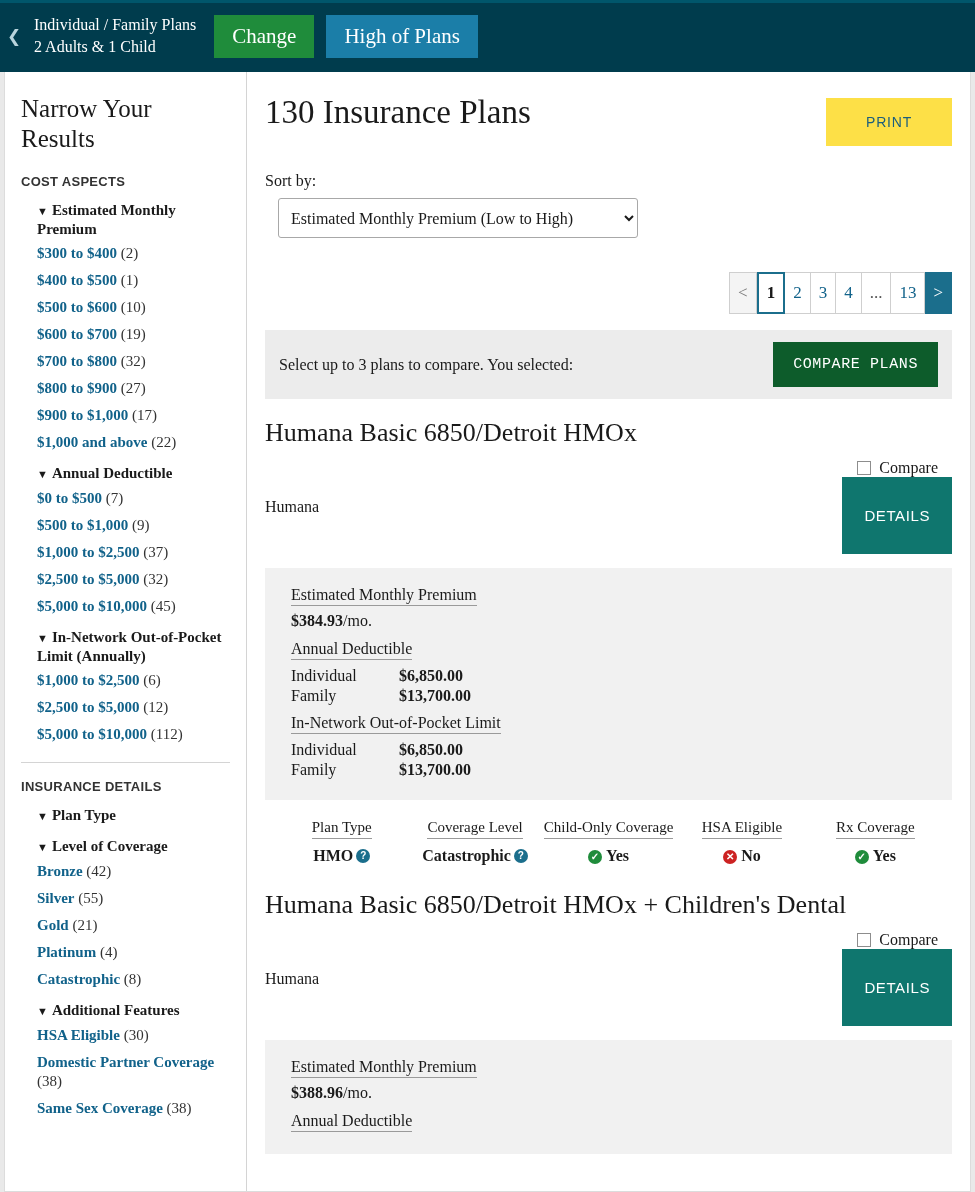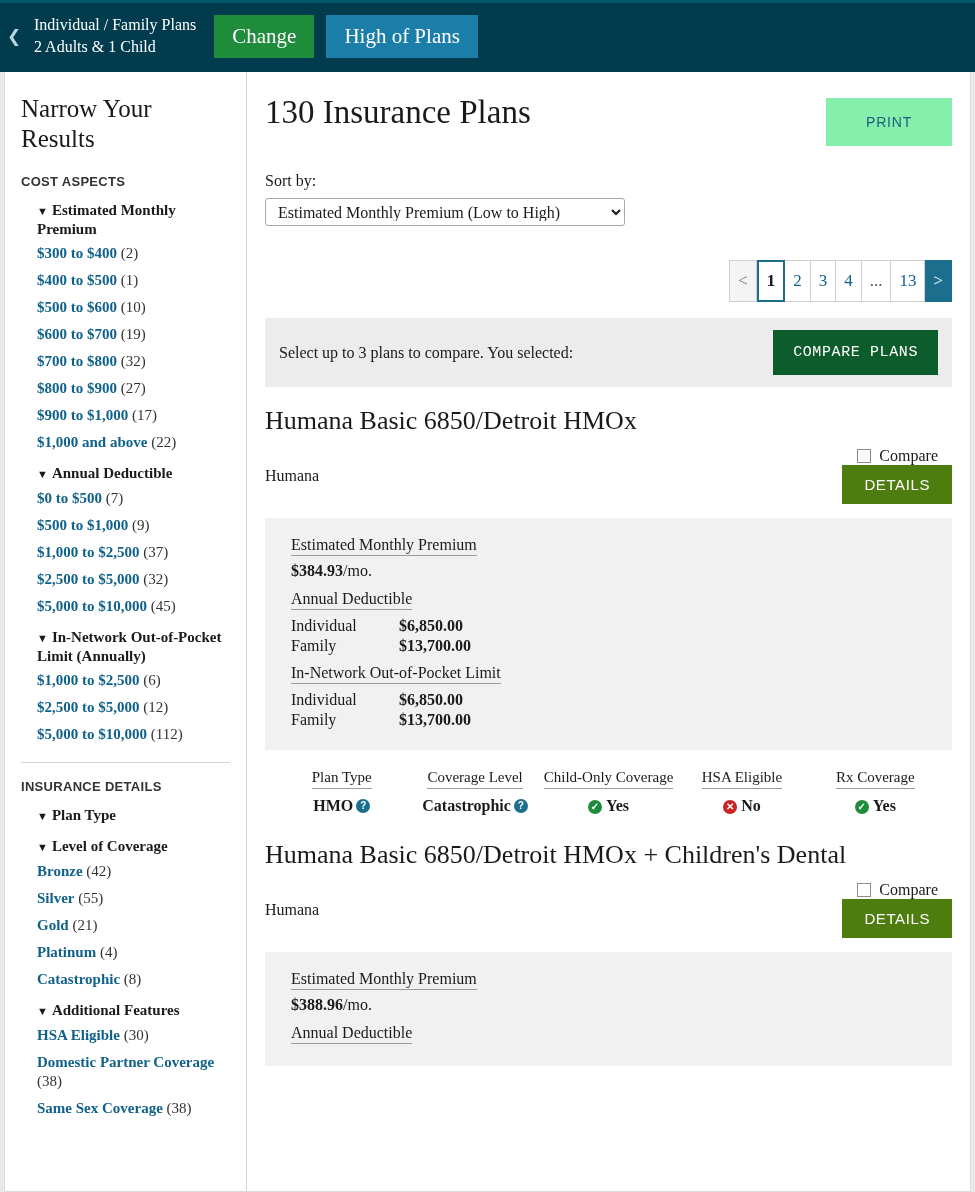--- a/index.html
+++ b/index.html
@@ -146,45 +146,46 @@
     justify-content: space-between;
   }
   .page-title {
     font-size: 33px;
     font-weight: normal;
     color: #1a1a1a;
     margin: 0;
     line-height: 40px;
   }
   .print-btn {
-    background: #86efac;
+    background: #fde047;
     color: #1b5e7d;
     font-family: "Liberation Sans", sans-serif;
     font-size: 14px;
     letter-spacing: .8px;
     border: none;
     padding: 16px 40px;
     cursor: pointer;
     margin-top: 6px;
   }
   .sortby-label {
     font-size: 16px;
     color: #1a1a1a;
     margin: 26px 0 8px 0;
   }
   .sort-select {
     width: 360px;
-    height: 28px;
+    height: 40px;
     font-family: "Liberation Serif", serif;
     font-size: 16px;
     padding: 4px 8px;
     border: 1px solid #a8a8a8;
     border-radius: 3px;
     background: #ffffff;
     color: #1a1a1a;
+    margin-left: 13px;
   }
 
   
   .pager {
     display: flex;
     justify-content: flex-end;
     margin: 34px 0 16px 0;
   }
   .pager-inner { display: flex; }
   .pg {
@@ -250,27 +251,27 @@
   .cmp-box {
     width: 14px; height: 14px;
     border: 1px solid #8d8d8d;
     background: #fff;
     display: inline-block;
     margin-right: 8px;
     cursor: pointer;
   }
   .cmp-label { font-size: 16px; color: #1a1a1a; }
   .details-btn {
-    background: #4d7c0f;
+    background: #0f766e;
     color: #ffffff;
     font-family: "Liberation Sans", sans-serif;
     font-size: 15px;
     letter-spacing: .6px;
     border: none;
-    padding: 11px 22px;
+    padding: 30px 22px;
     cursor: pointer;
   }
   .costs {
     background: #f1f1f1;
     padding: 14px 26px 16px 26px;
   }
   .cost-head {
     font-size: 16px;
     color: #1a1a1a;
     border-bottom: 1px solid #9a9a9a;

